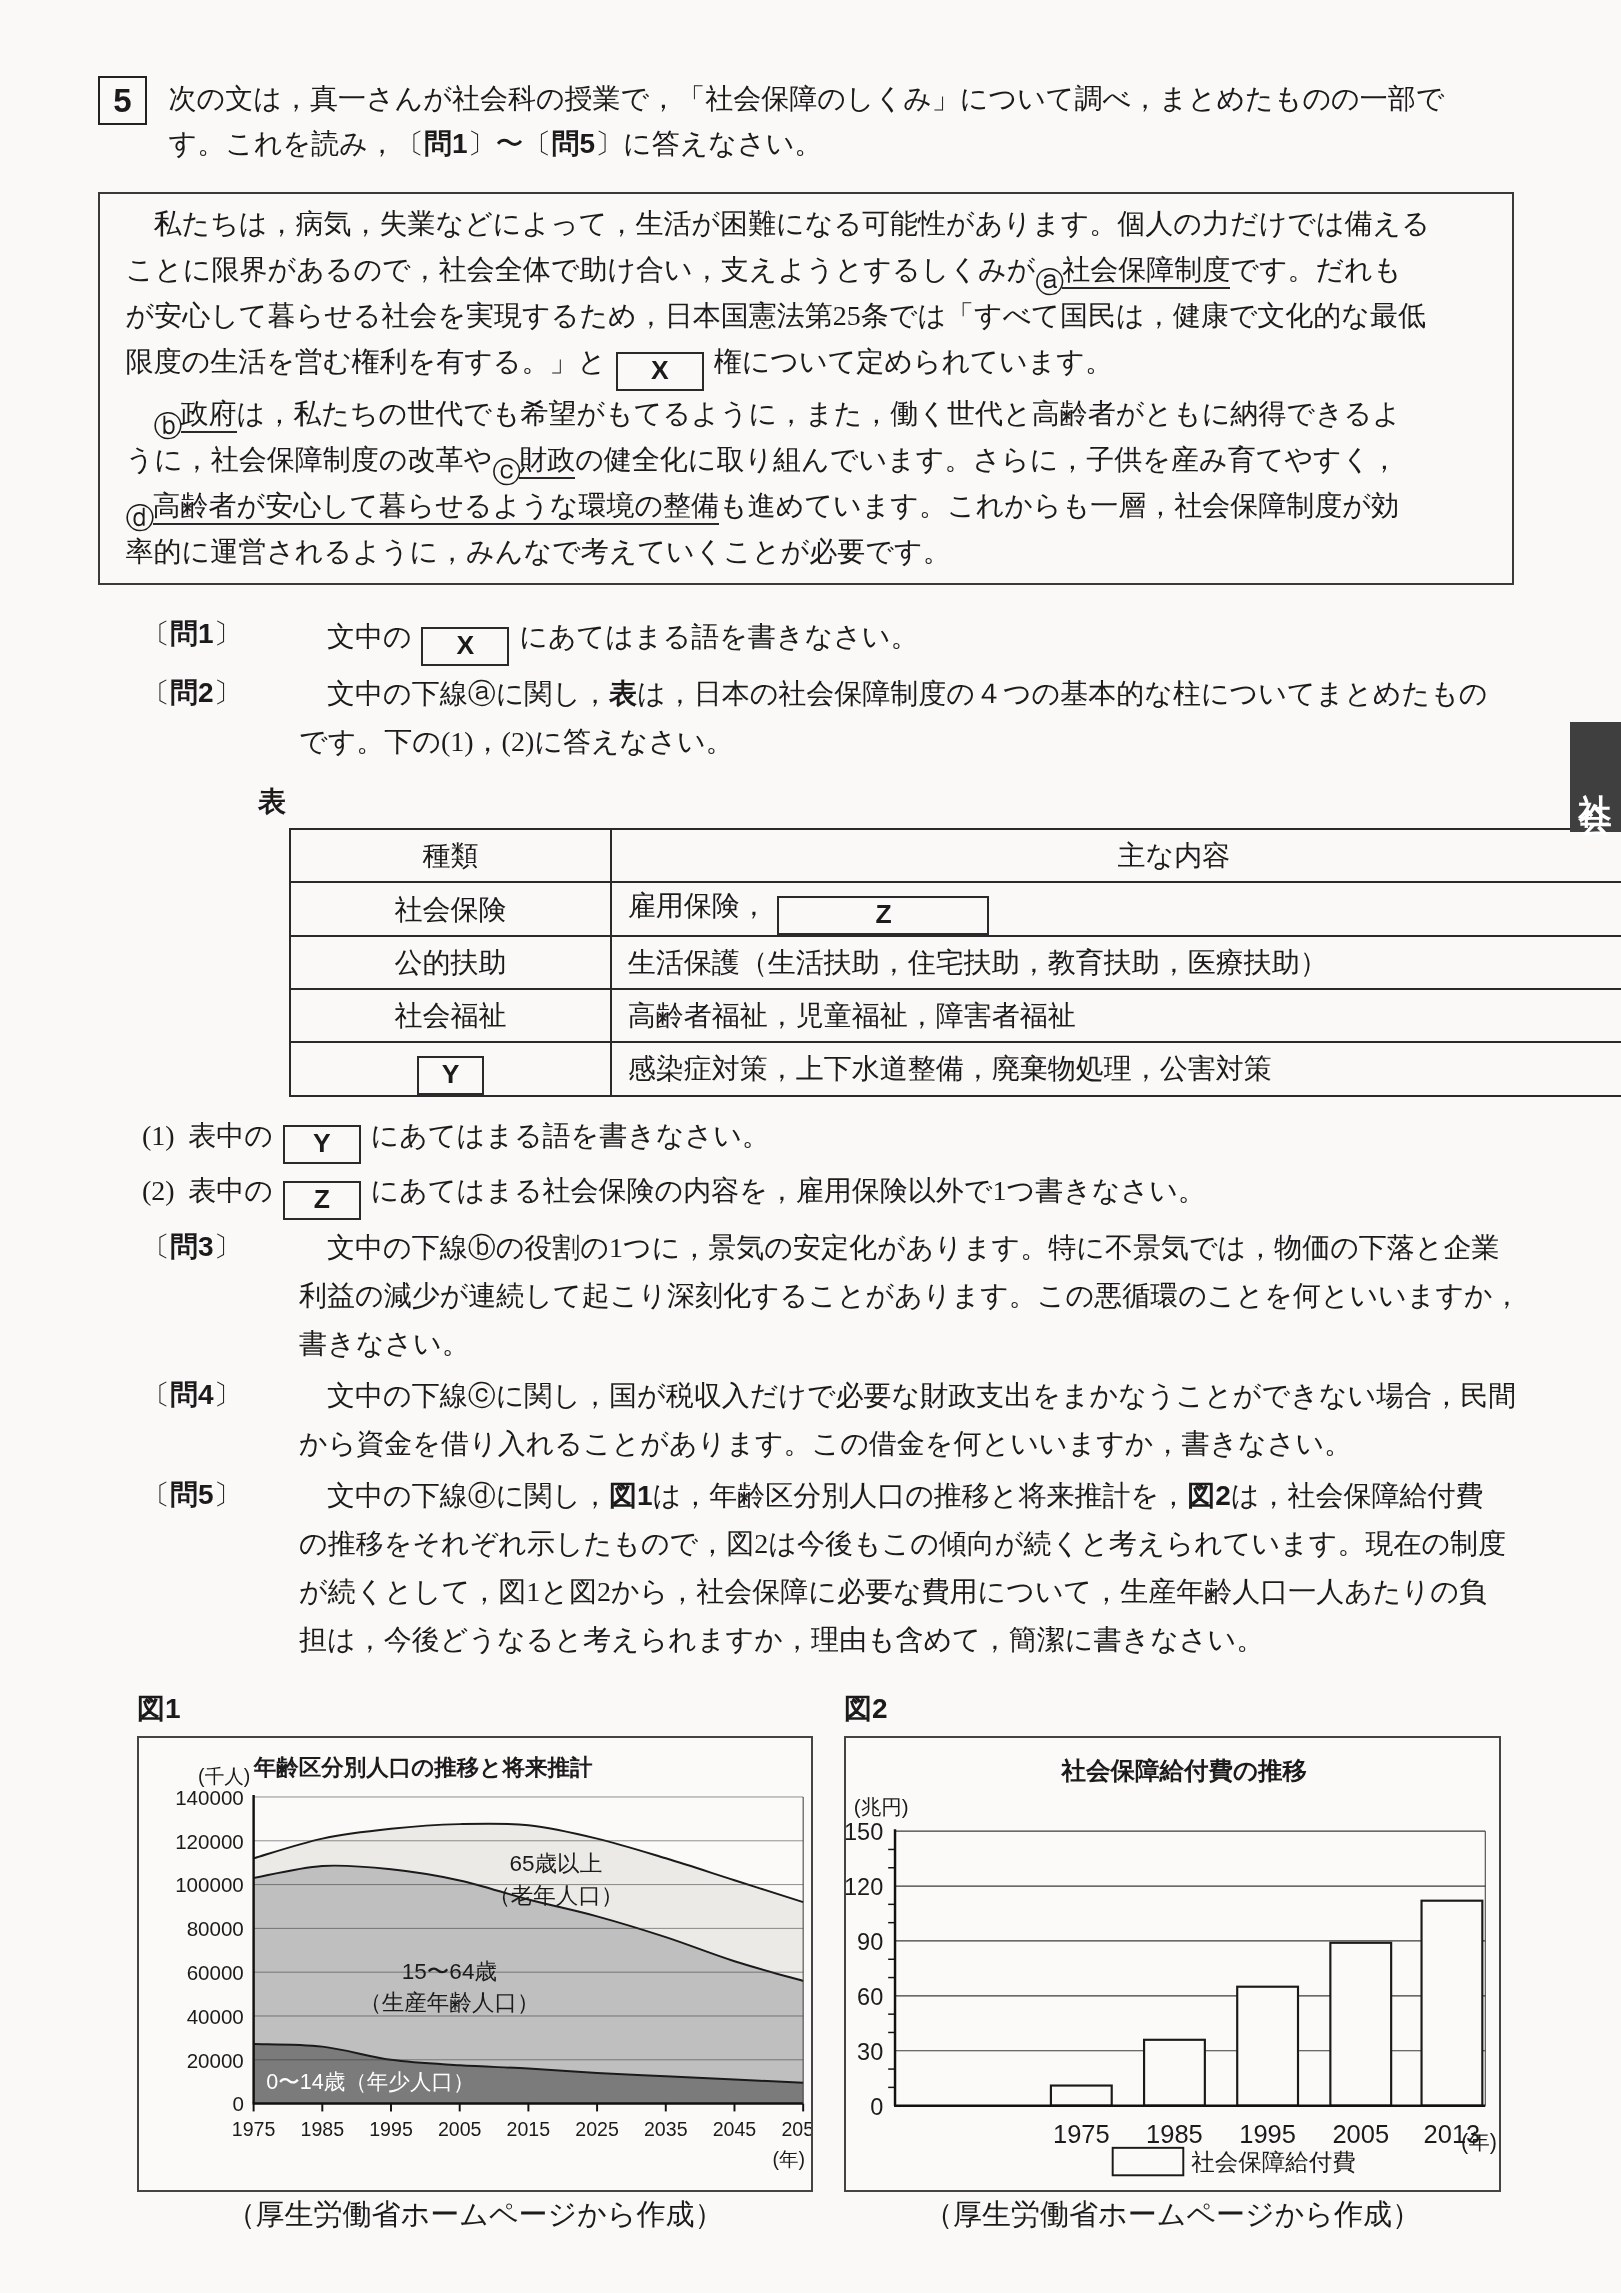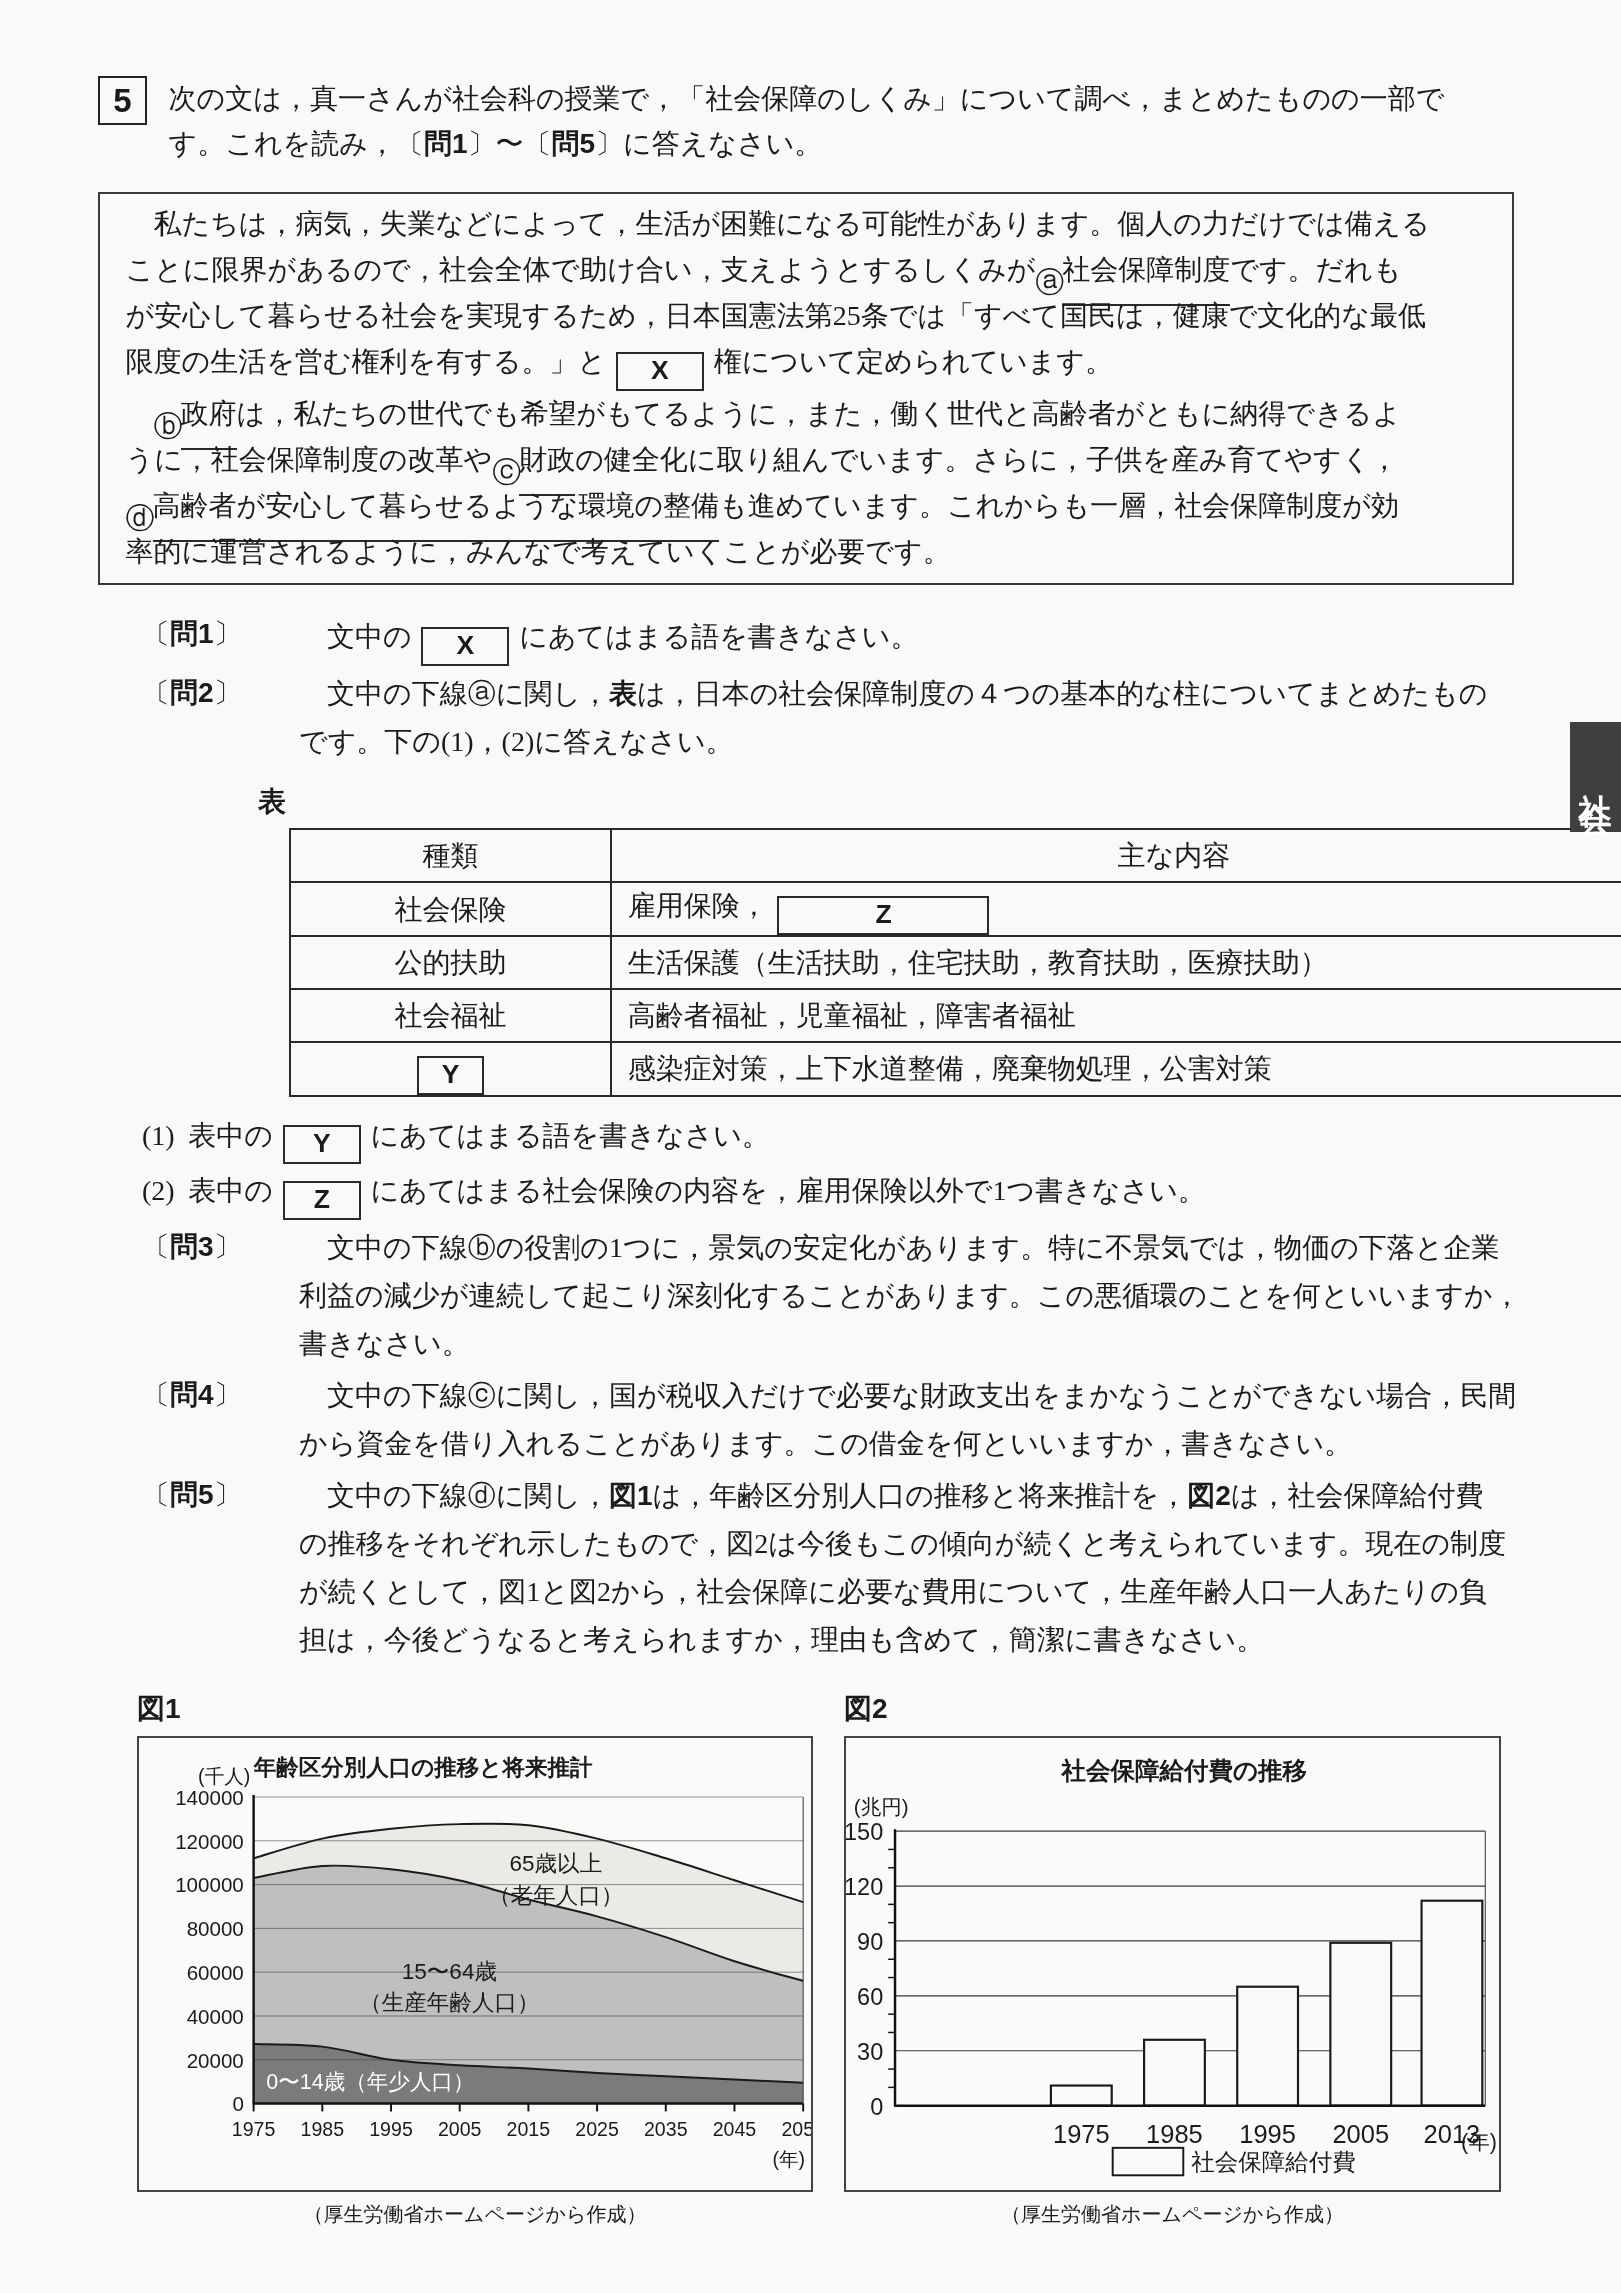--- a/index.html
+++ b/index.html
@@ -21,21 +21,21 @@
     font-size:33px; line-height:45px; text-align:center;
   }
   .hline{white-space:nowrap;}
 
   
   .textbox{
     margin-top:26px; border:2px solid #3a3a3a; padding:6.9px 25.5px 8.8px 25.5px;
     line-height:46px; width:1361px; box-sizing:content-box;
   }
   .tline{white-space:nowrap;}
-  .u{border-bottom:2.9px solid #2a2a2a; padding-bottom:19px;}
+  .u{border-bottom:2.9px solid #2a2a2a; padding-bottom:2px;}
   .circ{
     display:inline-block; font-family:"Liberation Sans","DejaVu Sans",sans-serif;
     font-size:29px; transform:translateY(12.7px); margin-right:-2px; line-height:0;
   }
   .letterbox{
     display:inline-block; border:2.9px solid #2a2a2a; text-align:center;
     font-family:"Liberation Sans","DejaVu Sans",sans-serif; font-weight:700;
     font-size:26.5px; height:35px; line-height:33px; vertical-align:-7.8px; margin:0 9.8px;
   }
   .lb-x{width:84px;}
@@ -75,21 +75,21 @@
   .figs{display:flex; margin-top:21.6px;}
   .figwrap{margin-left:39px; width:676px;}
   .figwrap2{margin-left:31px; width:657px;}
   .figlabel{
     font-family:"Liberation Sans","DejaVu Sans",sans-serif; font-weight:700;
     font-size:28px; margin-bottom:5.9px;
   }
   .figbox{border:2px solid #444; background:#fbfaf8; box-sizing:border-box;}
   .figbox1{width:676px; height:456px;}
   .figbox2{width:657px; height:456px;}
-  .figsource{font-size:20px; text-align:center; margin-top:7.8px; line-height:29px;}
+  .figsource{font-size:29px; text-align:center; margin-top:7.8px; line-height:29px;}
 
   svg text{font-family:"Liberation Sans","DejaVu Sans",sans-serif; fill:#1b1b1b;}
 
   .sidetab{
     position:absolute; right:0; top:722px; width:51px; height:110px;
     background:#3f3f3f; color:#fff; display:flex; align-items:center; justify-content:center;
     writing-mode:vertical-rl; font-family:"Liberation Sans","DejaVu Sans",sans-serif;
     font-weight:700; font-size:33px; letter-spacing:9.8px;
   }
 </style>

